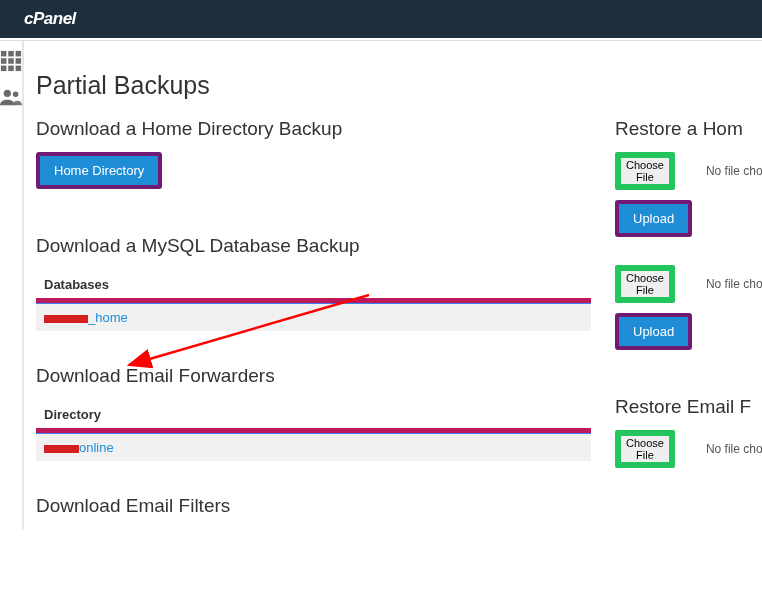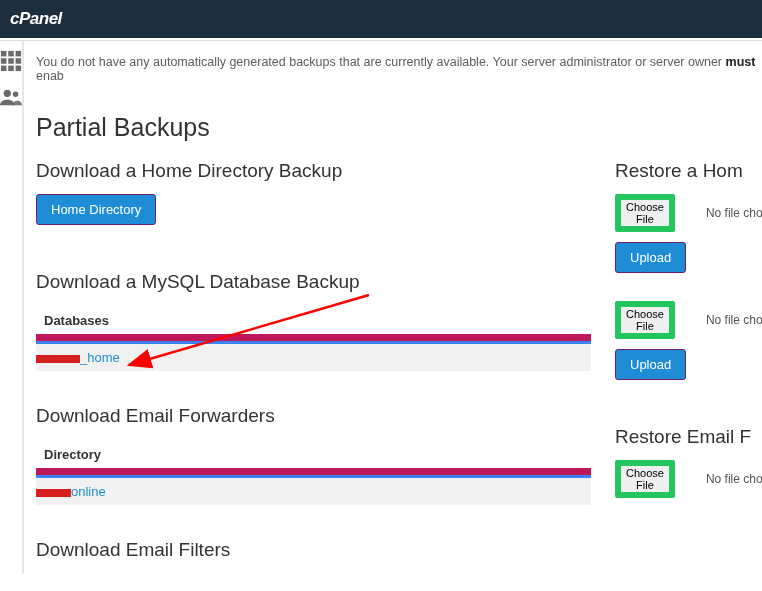--- a/index.html
+++ b/index.html
@@ -1,36 +1,36 @@
 <!DOCTYPE html>
 <html><head>
   <meta charset="utf-8">
   <style>
     * { margin: 0; padding: 0; box-sizing: border-box; }
     body { font-family: -apple-system, BlinkMacSystemFont, "Segoe UI", Helvetica, Arial, sans-serif; width: 762px; height: 591px; overflow: hidden; background: #fff; color: #333; }
-    .topbar { background: #1d2e3d; height: 38px; display: flex; align-items: center; padding-left: 10px; }
+    .topbar { background: #1d2e3d; height: 38px; display: flex; align-items: center; padding-left: 24px; }
     .logo { color: #fff; font-style: italic; font-weight: 700; font-size: 17px; letter-spacing: -0.5px; }
     .logo .c { font-style: italic; }
     .below-top { border-bottom: 1px solid #ddd; height: 3px; background: #fff; }
     .app { display: flex; }
     .left-rail { width: 40px; background: #fff; border-right: 2px solid #e6e6e6; padding-top: 9px; display: flex; flex-direction: column; align-items: center; gap: 14px; }
     .rail-icon { width: 22px; height: 22px; color: #6a6a6a; display: flex; align-items: center; justify-content: center; }
     .content { flex: 1; padding: 0 12px 0 12px; position: relative; }
     .notice { color: #5c5c5c; font-size: 12.5px; padding: 14px 0 0 0; }
     .notice strong { color: #222; font-weight: 700; }
     h1.section { font-size: 25px; font-weight: 300; color: #333; margin-top: 30px; margin-bottom: 18px; }
     .cols { display: flex; gap: 24px; }
     .left-col { width: 555px; }
     .right-col { flex: 1; min-width: 0; }
     h2.sub { font-size: 19px; font-weight: 400; color: #333; margin-top: 18px; margin-bottom: 12px; }
     h2.sub.first { margin-top: 0; }
-    .btn-primary { background: #1f8dd6; color: #fff; border: 1px solid #701a75; border-radius: 3px; padding: 7px 14px; font-size: 13px; cursor: pointer; }
+    .btn-primary { background: #1f8dd6; color: #fff; border: 4px solid #701a75; border-radius: 3px; padding: 7px 14px; font-size: 13px; cursor: pointer; }
     .table-wrap { }
-    .thead { font-weight: 700; font-size: 13px; padding: 8px 8px 6px 8px; border-bottom: 7px solid #be185d; }
-    .trow { background: #f1f1f1; padding: 6px 0; border-top: 3px solid #3b82f6; font-size: 13px; }
+    .thead { font-weight: 700; font-size: 13px; padding: 8px 8px 6px 8px; border-bottom: 5px solid #be185d; }
+    .trow { background: #f1f1f1; padding: 6px 8px; border-top: 1px solid #3b82f6; font-size: 13px; }
     .dblink { text-decoration: none; }
     .dblink .redacted { display:inline-block; vertical-align: middle; width: 44px; height: 8px; background: #d61f1f; }
     .dblink .redacted.sm { width: 35px; }
     .dblink .rest { color: #1f8dd6; }
     .file-row { display: flex; align-items: center; gap: 6px; margin-top: 2px; }
     .choose-file { font-size: 11px; padding: 1px 5px; background: #efefef; border: 6px solid #22c55e; border-radius: 2px; cursor: pointer; }
     .file-status { font-size: 12px; color: #555; white-space: nowrap; margin-left: 25px; }
     .arrow-svg { position: absolute; top: 252px; left: 85px; pointer-events: none; }
     .spacer { height: 28px; }
     .spacer-sm { height: 16px; }
@@ -64,23 +64,20 @@
       <svg viewBox="0 0 24 18" width="24" height="18" fill="#6a6a6a">
           <circle cx="8" cy="5" r="4"></circle>
           <circle cx="17" cy="6" r="3"></circle>
           <path d="M0 18c0-4 4-6 8-6s8 2 8 6"></path>
           <path d="M14 18c0-3 2-5 5-5s5 2 5 5" opacity="0.9"></path>
         </svg>
     </div>
   </div>
 
   <div class="content">
-    <div class="notice">
-      <span>You do not have any automatically generated backups that are currently available. Your server administrator or server owner </span><strong>must</strong><span> enab</span>
-    </div>
 
     <h1 class="section">Partial Backups</h1>
 
     <div class="cols">
       <div class="left-col">
         <h2 class="sub first">Download a Home Directory Backup</h2>
         <button class="btn-primary">Home Directory</button>
 
         <div class="spacer"></div>
 

